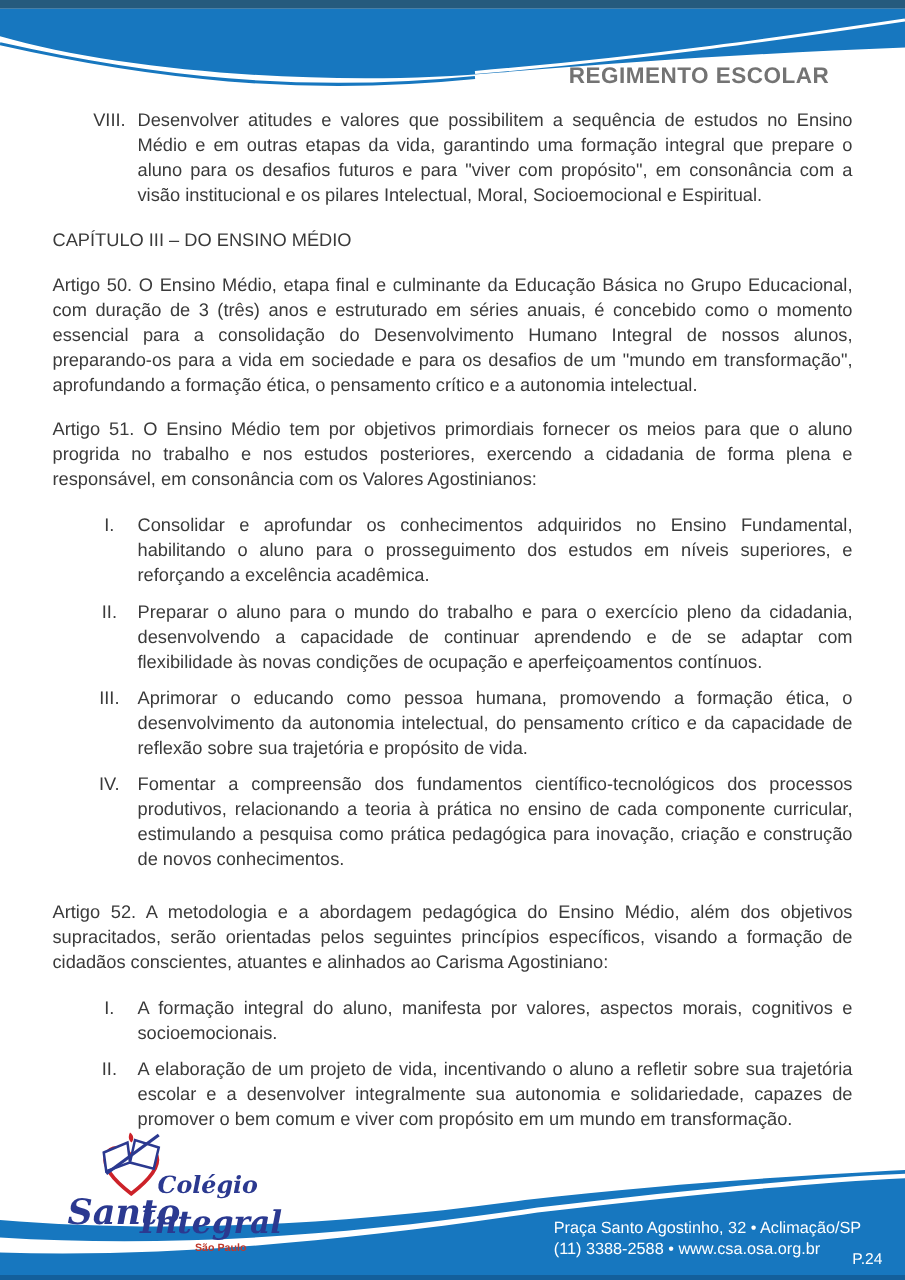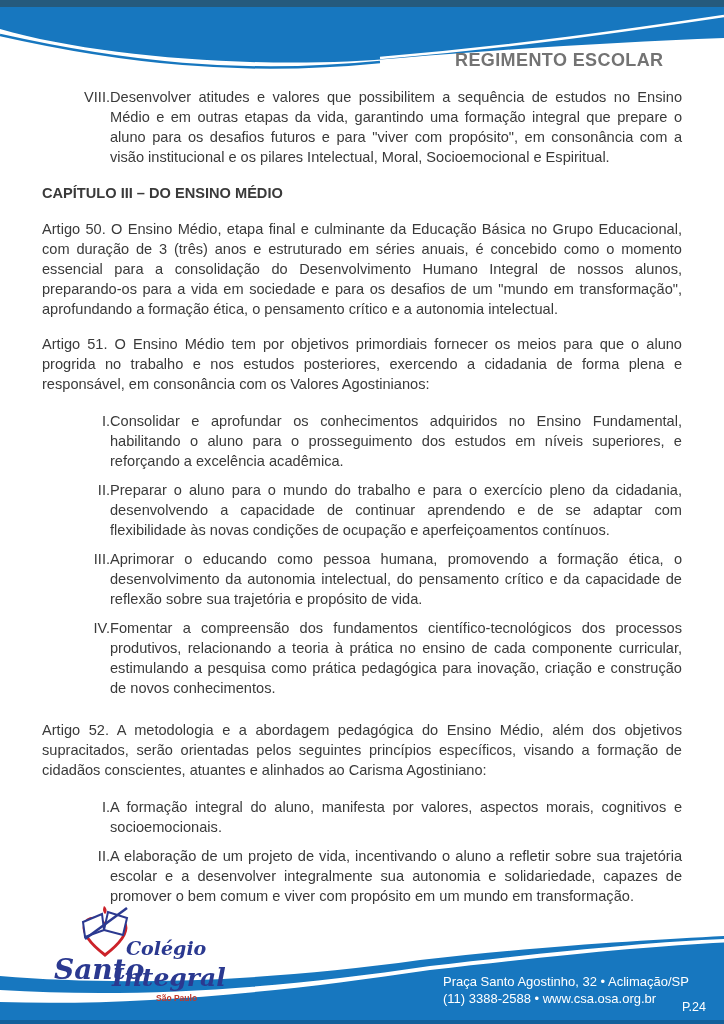--- a/index.html
+++ b/index.html
@@ -17,25 +17,25 @@
     font-size:18px; font-weight:bold; letter-spacing:0.4px;
     color:#737373; white-space:nowrap;
   }
   
   .content {
     position:absolute; top:87px; left:42px; width:640px;
     color:#3a3a3a; font-size:14.6px; line-height:20px;
     text-align:justify;
   }
   .article { margin:0 0 15px 0; }
-  .chapter { font-size:14.6px; font-weight:bold; margin:0 0 16px 0; text-align:left; }
+  .chapter { font-size:14.6px; font-weight:normal; margin:0 0 16px 0; text-align:left; }
   .roman-list { margin:0 0 16px 0; }
   .roman-item { display:flex; margin:0 0 9px 0; }
   .roman-item:last-child { margin-bottom:0; }
-  .roman-num { flex:0 0 45px; margin-left:23px; text-align:right; }
+  .roman-num { flex:0 0 45px; margin-left:23px; text-align:center; }
   .roman-text { flex:1; }
   .intro-item { margin-bottom:16px; }
   
   .logo { position:absolute; top:901px; left:58px; width:150px; height:104px;font-weight:bold; }
   .logo-emblem { position:absolute; top:2px; left:16px; }
   .logo-script { font-family:"DejaVu Serif", serif; font-style:italic; color:#2b3990; position:absolute; white-space:nowrap; }
   .logo-l1 { top:36px; left:68px; font-size:19px; }
   .logo-l2 { top:52px; left:-4px; font-size:28px; }
   .logo-l3 { top:62px; left:54px; font-size:25px; }
   .logo-sub { position:absolute; top:92px; left:98px; font-size:8.5px; color:#c0392b; font-family:"Liberation Sans", sans-serif; }

